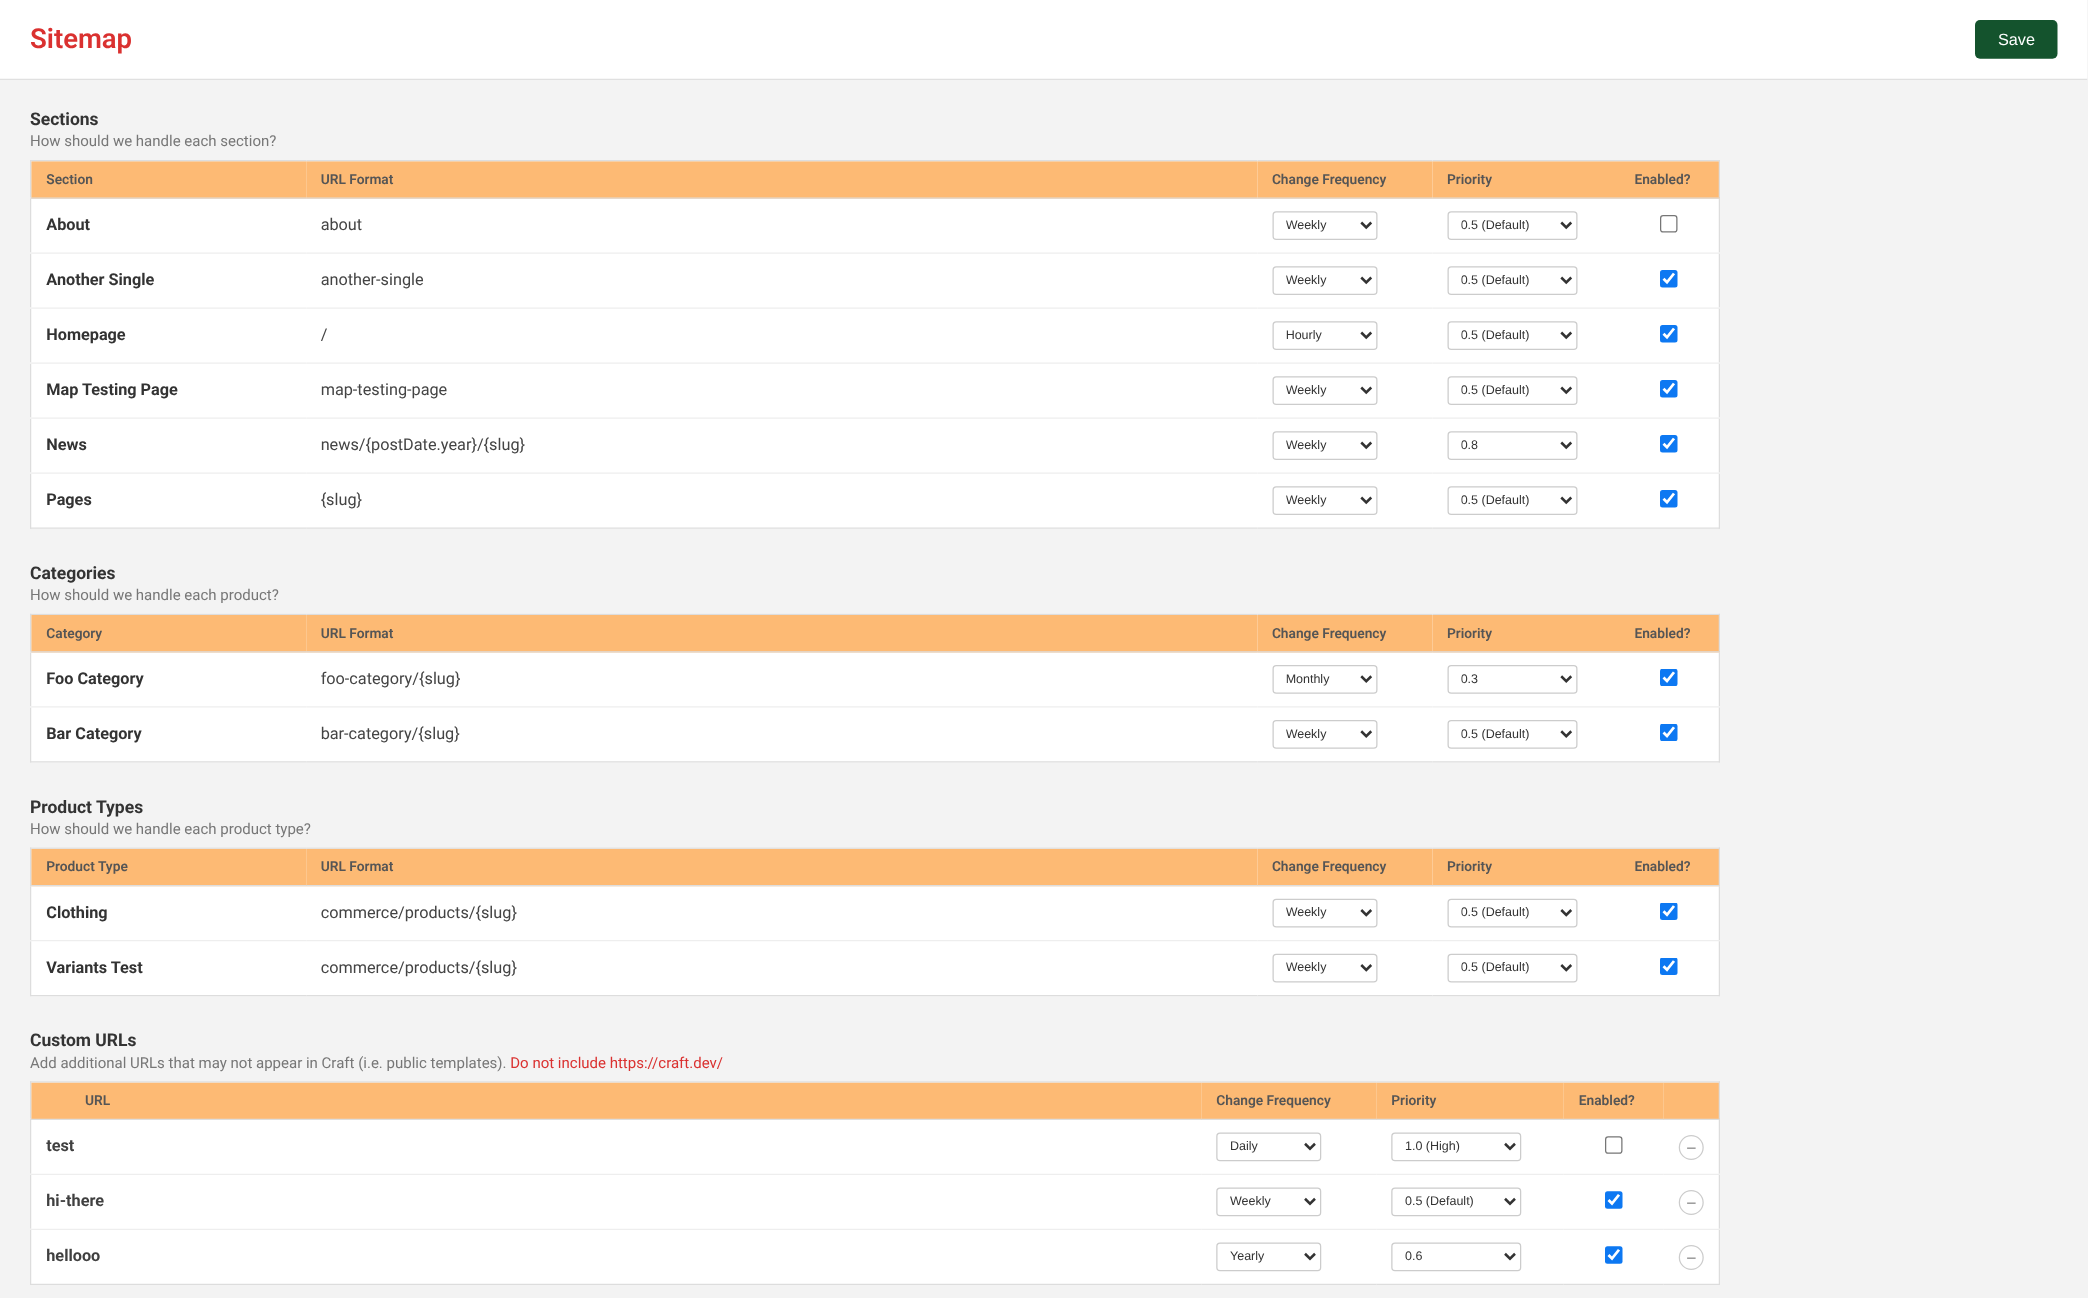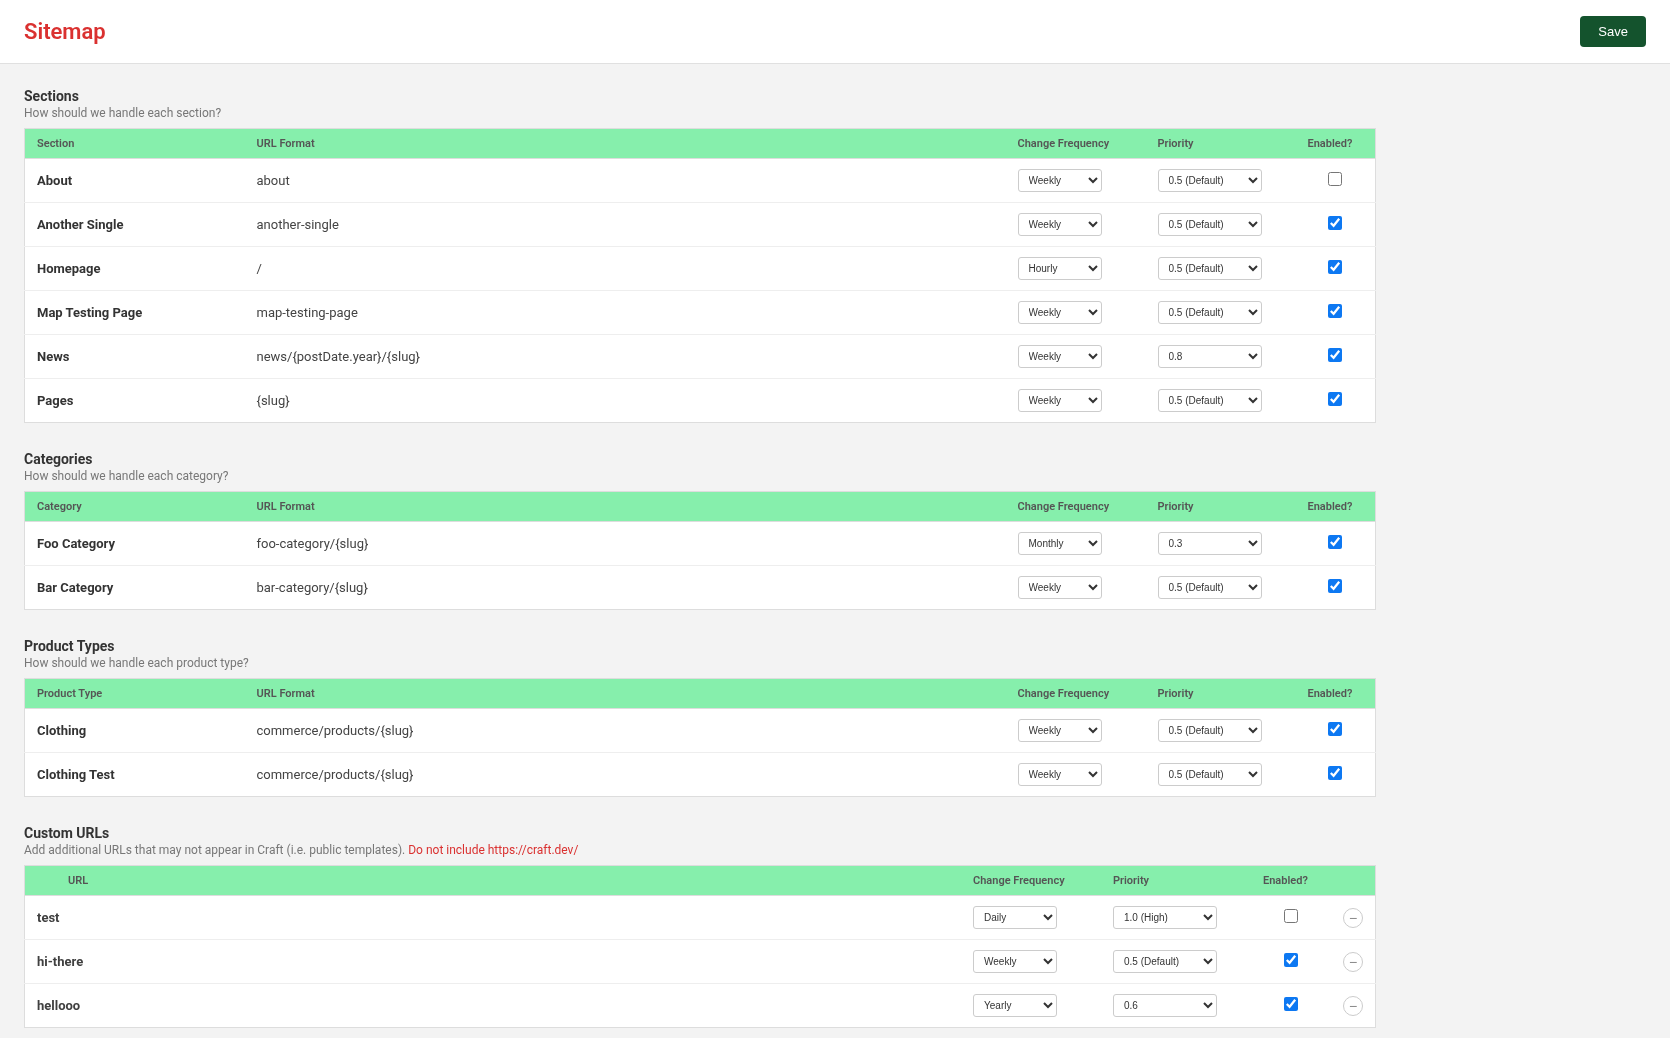--- a/index.html
+++ b/index.html
@@ -53,21 +53,21 @@
       color: #da3130;
       text-decoration: none;
     }
     table {
       width: 100%;
       border-collapse: collapse;
       background: #fff;
       border: 1px solid #ddd;
     }
     thead tr {
-      background: #86efac;
+      background: #fdba74;
       border-bottom: 1px solid #ddd;
     }
     thead th {
       text-align: left;
       padding: 8px 12px;
       font-size: 11px;
       font-weight: 600;
       color: #555;
       white-space: nowrap;
     }
@@ -208,21 +208,21 @@
             <td class="freq-col"><select><option value="Always">Always</option><option value="Hourly">Hourly</option><option value="Daily">Daily</option><option value="Weekly" selected="">Weekly</option><option value="Monthly">Monthly</option><option value="Yearly">Yearly</option><option value="Never">Never</option></select></td>
             <td class="priority-col"><select><option value="1.0 (High)">1.0 (High)</option><option value="0.9">0.9</option><option value="0.8">0.8</option><option value="0.7">0.7</option><option value="0.6">0.6</option><option value="0.5 (Default)" selected="">0.5 (Default)</option><option value="0.4">0.4</option><option value="0.3">0.3</option><option value="0.2">0.2</option><option value="0.1 (Low)">0.1 (Low)</option></select></td>
             <td class="enabled-col"><input type="checkbox" checked="" style=""></td>
           </tr>
         </tbody>
     </table>
   </div>
 
   <div class="section-group">
     <div class="section-title">Categories</div>
-    <div class="section-subtitle">How should we handle each category?</div>
+    <div class="section-subtitle">How should we handle each product?</div>
     <table>
       <thead>
         <tr>
           <th>Category</th>
           <th>URL Format</th>
           <th>Change Frequency</th>
           <th>Priority</th>
           <th>Enabled?</th>
         </tr>
       </thead>
@@ -260,21 +260,21 @@
       </thead>
       <tbody id="product-types-tbody">
       <tr>
             <td class="name-col">Clothing</td>
             <td class="url-col">commerce/products/{slug}</td>
             <td class="freq-col"><select><option value="Always">Always</option><option value="Hourly">Hourly</option><option value="Daily">Daily</option><option value="Weekly" selected="">Weekly</option><option value="Monthly">Monthly</option><option value="Yearly">Yearly</option><option value="Never">Never</option></select></td>
             <td class="priority-col"><select><option value="1.0 (High)">1.0 (High)</option><option value="0.9">0.9</option><option value="0.8">0.8</option><option value="0.7">0.7</option><option value="0.6">0.6</option><option value="0.5 (Default)" selected="">0.5 (Default)</option><option value="0.4">0.4</option><option value="0.3">0.3</option><option value="0.2">0.2</option><option value="0.1 (Low)">0.1 (Low)</option></select></td>
             <td class="enabled-col"><input type="checkbox" checked="" style=""></td>
           </tr>
           <tr>
-            <td class="name-col">Clothing Test</td>
+            <td class="name-col">Variants Test</td>
             <td class="url-col">commerce/products/{slug}</td>
             <td class="freq-col"><select><option value="Always">Always</option><option value="Hourly">Hourly</option><option value="Daily">Daily</option><option value="Weekly" selected="">Weekly</option><option value="Monthly">Monthly</option><option value="Yearly">Yearly</option><option value="Never">Never</option></select></td>
             <td class="priority-col"><select><option value="1.0 (High)">1.0 (High)</option><option value="0.9">0.9</option><option value="0.8">0.8</option><option value="0.7">0.7</option><option value="0.6">0.6</option><option value="0.5 (Default)" selected="">0.5 (Default)</option><option value="0.4">0.4</option><option value="0.3">0.3</option><option value="0.2">0.2</option><option value="0.1 (Low)">0.1 (Low)</option></select></td>
             <td class="enabled-col"><input type="checkbox" checked="" style=""></td>
           </tr>
         </tbody>
     </table>
   </div>
 
   <div class="section-group">

